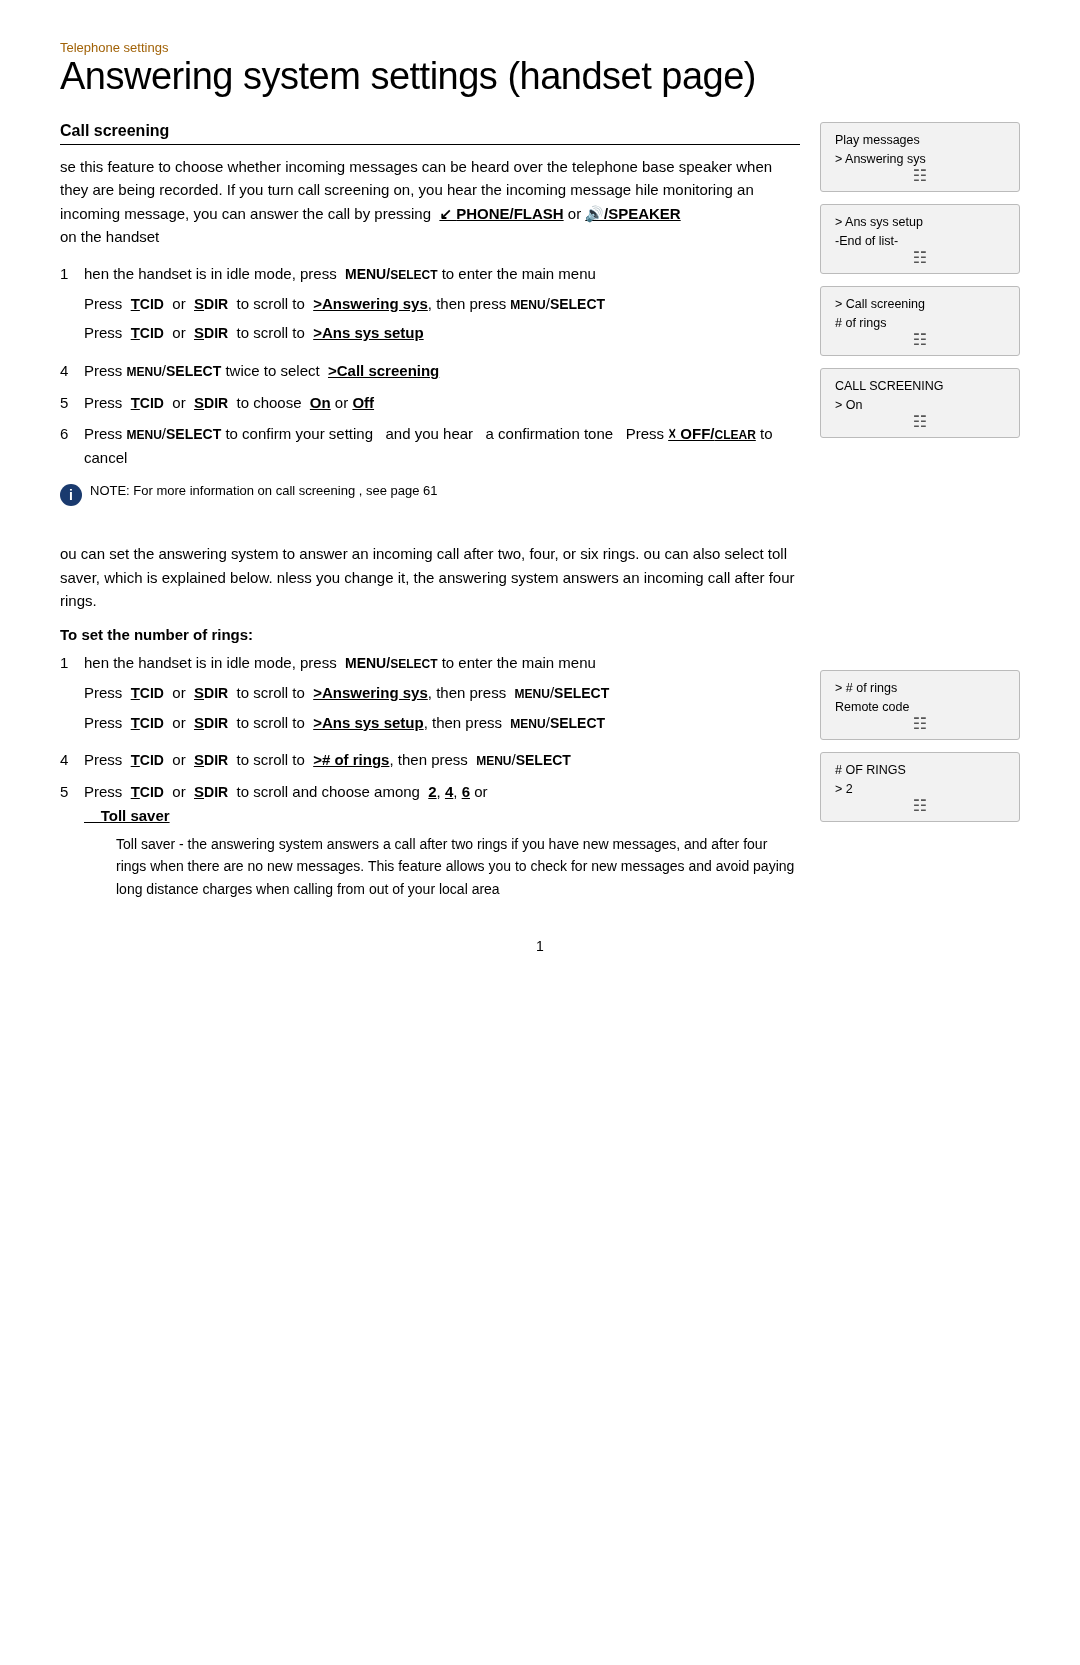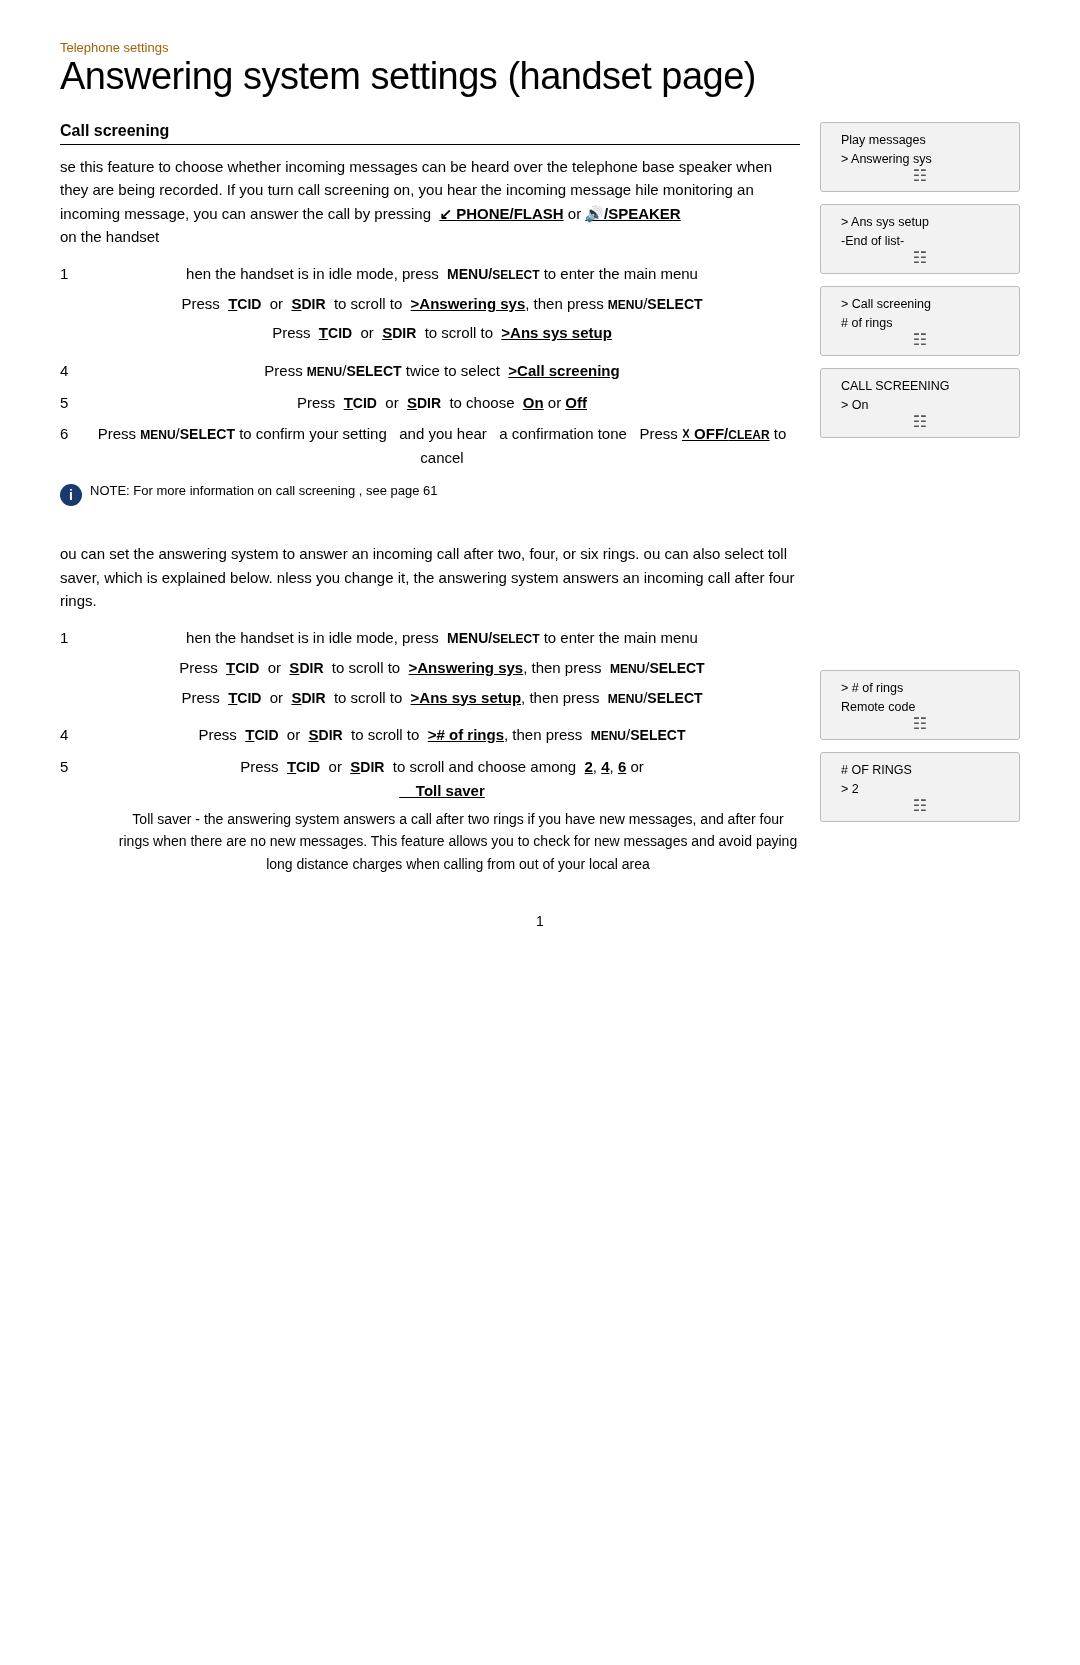--- a/index.html
+++ b/index.html
@@ -62,21 +62,20 @@
       gap: 8px;
       margin-bottom: 8px;
       line-height: 1.55;
     }
     .step-num {
       min-width: 16px;
       font-size: 15px;
     }
     .step-content {
       flex: 1;
-      text-align: center;
     }
     .step-sub {
       margin-left: 0;
       margin-top: 6px;
       margin-bottom: 6px;
       line-height: 1.55;
     }
     .kbd {
       font-weight: bold;
       font-size: 14px;
@@ -105,21 +104,21 @@
       align-items: center;
       justify-content: center;
       flex-shrink: 0;
       margin-top: 1px;
     }
     
     .device-screen {
       border: 1.5px solid #bbb;
       background: #f2f2f2;
       border-radius: 3px;
-      padding: 8px 20px;
+      padding: 8px 14px;
       margin-bottom: 12px;
       font-size: 12.5px;
       min-height: 70px;
       position: relative;
     }
     .device-screen .screen-text {
       line-height: 1.5;
     }
     .device-screen .menu-icon {
       position: absolute;
@@ -196,20 +195,21 @@
 
       <div class="note-box">
         <div class="note-icon">i</div>
         <div>NOTE: For more information on call screening  , see page 61</div>
       </div>
     </div>
 
     <div style="margin-top: 36px;">
       <p class="section-body">ou can set the answering system to answer an incoming call after two, four, or six rings. ou can also select toll saver, which is explained below. nless you change it, the answering system answers an incoming call after four rings.</p>
 
+      <div class="sub-heading">To set the number of rings:</div>
 
       <ul class="steps-list">
 
         <li class="step-item">
           <span class="step-num">1</span>
           <div class="step-content">
             <span>hen the handset is in idle mode, press &nbsp;<span class="kbd">MENU/<span class="kbd-small">SELECT</span></span> to enter the main menu</span>
             <div class="step-sub">
               Press &nbsp;<span class="inline-bold">T</span><span class="kbd">CID</span>&nbsp; or &nbsp;<span class="inline-bold">S</span><span class="kbd">DIR</span>&nbsp; to scroll to &nbsp;<span class="inline-bold">&gt;Answering sys</span>, then press &nbsp;<span class="kbd-small">MENU</span>/<span class="kbd">SELECT</span>
             </div>

